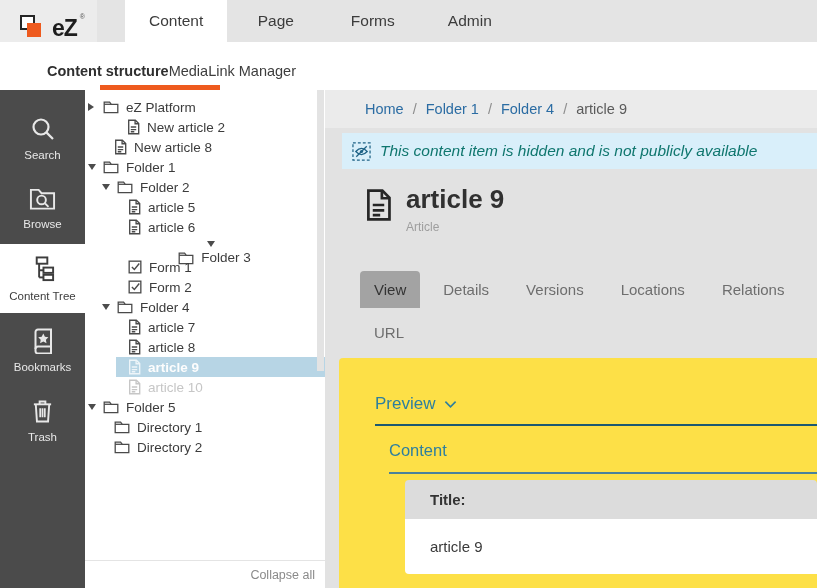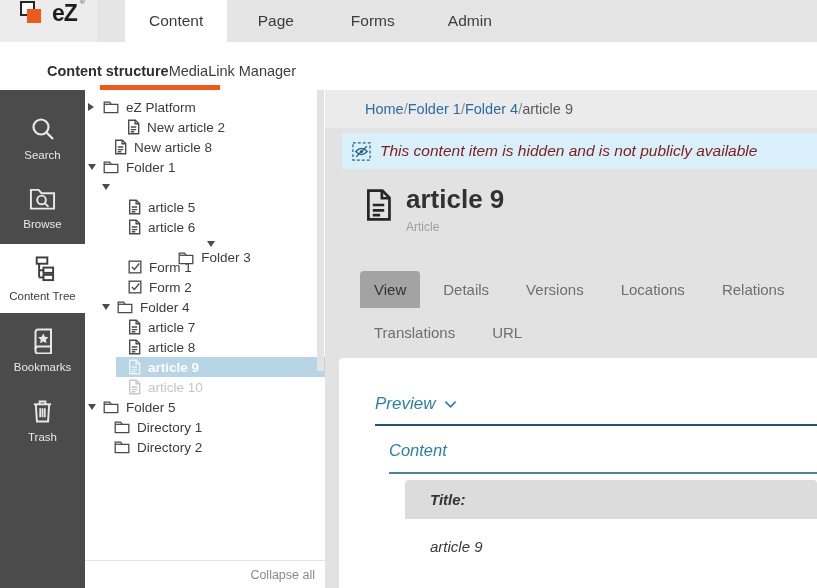--- a/index.html
+++ b/index.html
@@ -5,21 +5,21 @@
   * { margin:0; padding:0; box-sizing:border-box; }
   html,body { width:817px; height:588px; }
   body {
     font-family:"Liberation Sans","DejaVu Sans",sans-serif;
     position:relative; overflow:hidden; background:#fff; color:#333;
   }
   svg { display:block; }
 
   
   .topbar { position:absolute; left:0; top:0; width:817px; height:42px; background:#e4e4e4; display:flex; }
-  .logo-box { width:97px; height:42px; background:#ececec; display:flex; align-items:flex-start; justify-content:center; gap:5px; }
+  .logo-box { width:97px; height:42px; background:#ececec; display:flex; align-items:flex-end; justify-content:center; gap:5px; }
   .logo-mark { position:relative; width:27px; height:28px; }
   .logo-sq-white { position:absolute; left:0; top:1px; width:15px; height:15px; background:#fff; border:2.5px solid #262626; }
   .logo-sq-orange { position:absolute; left:7px; top:9px; width:14px; height:14px; background:#ee5a1e; }
   .logo-text { font-size:23px; font-weight:bold; color:#1d1d1d; letter-spacing:-1px; position:relative; }
   .logo-reg { font-size:7px; position:absolute; top:-2px; right:-7px; font-weight:normal; color:#555; }
   .top-tabs { display:flex; margin-left:28px; }
   .top-tab { min-width:97px; padding:0 24px; display:flex; align-items:center; justify-content:center; font-size:15.5px; color:#3c3c3c; cursor:pointer; }
   .top-tab.active { background:#fff; }
 
   
@@ -46,38 +46,38 @@
   .tree-icon { color:#4a4a4a; display:flex; align-items:center; }
   .tree-main.selected { background:#b7d5e5; color:#fdfdfd; font-weight:bold; }
   .tree-main.selected .tree-icon { color:#eef5f9; }
   .tree-main.hidden-item { color:#c6c6c6; }
   .tree-main.hidden-item .tree-icon { color:#c6c6c6; }
   .tree-scrollbar { position:absolute; right:1px; top:0; width:7px; height:281px; background:#e3e3e3; cursor:pointer; }
   .tree-footer { position:absolute; left:0; right:0; bottom:0; height:28px; border-top:1px solid #e4e4e4; background:#fff; text-align:right; padding:7px 10px 0 0; font-size:12.5px; color:#8a8a8a; cursor:pointer; }
 
   
   .main { position:absolute; left:325px; top:90px; width:492px; height:498px; background:#e2e2e2; }
-  .breadcrumb-bar { position:absolute; left:0; top:0; right:0; height:38px; background:#ebebeb; display:flex; align-items:center; padding-left:40px; font-size:14.5px; }
+  .breadcrumb-bar { position:absolute; left:0; top:0; right:0; height:38px; background:#ebebeb; display:flex; align-items:center; padding-left:40px; font-size:14.5px; gap:9px; }
   .crumb-link { color:#2b6ca3; text-decoration:none; cursor:pointer; }
   .crumb-sep { color:#8d8d8d; }
   .crumb-current { color:#5a5a5a; }
 
-  .alert { position:absolute; left:17px; right:0; top:43px; height:36px; background:#d9effa; color:#7f1d1d; display:flex; align-items:center; gap:9px; padding-left:10px; font-size:15.5px; font-style:italic; }
+  .alert { position:absolute; left:17px; right:0; top:43px; height:36px; background:#d9effa; color:#0f766e; display:flex; align-items:center; gap:9px; padding-left:10px; font-size:15.5px; font-style:italic; }
   .alert-icon { color:#1f6386; flex:0 0 auto; }
 
   .title-block { position:absolute; left:40px; top:95px; display:flex; gap:14px; }
   .title-icon { color:#262626; padding-top:3px; }
   .page-title { font-size:26px; font-weight:bold; color:#313131; line-height:1.1; }
   .page-subtitle { font-size:12px; color:#9e9e9e; margin-top:6px; }
 
   .tabs-wrap { position:absolute; left:35px; top:181px; width:470px; display:flex; flex-wrap:wrap; column-gap:9px; row-gap:6px; }
   .content-tab { padding:10px 14px; font-size:15px; color:#6e6e6e; border-radius:4px 4px 0 0; cursor:pointer; white-space:nowrap; }
   .content-tab.active { background:#a3a3a3; color:#333; }
 
-  .white-panel { position:absolute; left:14px; right:0; top:268px; bottom:0; background:#ffffff; border-top-left-radius:4px;font-style:italic; }
+  .white-panel { position:absolute; left:14px; right:0; top:268px; bottom:0; background:#fde047; border-top-left-radius:4px; }
   .preview-head { margin:36px 0 0 36px; display:flex; align-items:center; gap:9px; font-size:17px; color:#2e7f9e; cursor:pointer; width:max-content; }
   .preview-rule { margin:10px 0 0 36px; height:2px; background:#1c5971; }
   .content-head { margin:15px 0 0 50px; font-size:16.5px; color:#2e7f9e; }
   .content-rule { margin:12px 0 0 50px; height:2px; background:#4a819b; }
   .field-table { margin:6px 0 0 66px; }
   .field-head { height:39px; background:#dcdcdc; border-radius:4px 4px 0 0; display:flex; align-items:center; padding-left:25px; font-size:15px; font-weight:bold; color:#333; }
   .field-value { height:55px; background:#fff; border-radius:0 0 0 4px; display:flex; align-items:center; padding-left:25px; font-size:15px; color:#3a3a3a; }
 </style>
 </head>
 <body>
@@ -214,20 +214,29 @@
               <path d="M1.5 5.1 H10.3" fill="none" stroke="currentColor" stroke-width="1.6"></path>
             </svg>
           </span>
           <span>Folder 1</span>
         </span>
       </div>
       <div class="tree-row" style="padding-left: 17px;">
         <span class="exp open">
           <i></i>
         </span>
+        <span class="tree-main">
+          <span class="tree-icon">
+            <svg viewBox="0 0 20 17" width="16" height="14">
+              <path d="M1.5 15.5 V2.5 h6.8 l2 2.6 h8.2 V15.5 Z" fill="none" stroke="currentColor" stroke-width="1.6"></path>
+              <path d="M1.5 5.1 H10.3" fill="none" stroke="currentColor" stroke-width="1.6"></path>
+            </svg>
+          </span>
+          <span>Folder 2</span>
+        </span>
       </div>
       <div class="tree-row" style="padding-left: 31px;">
         <span class="tree-main leaf">
           <span class="tree-icon">
             <svg viewBox="0 0 16 20" width="13" height="16">
               <path d="M2 1.5 h8.3 l4.2 4.2 V18.5 H2 Z" fill="none" stroke="currentColor" stroke-width="1.7"></path>
               <path d="M10 1.5 V6 h4.5" fill="none" stroke="currentColor" stroke-width="1.7"></path>
               <path d="M4.6 10 h6.8 M4.6 13.2 h6.8 M4.6 16 h4.4" fill="none" stroke="currentColor" stroke-width="1.7"></path>
             </svg>
           </span>
@@ -421,21 +430,20 @@
       <div class="page-subtitle">Article</div>
     </span>
   </div>
 
   <div class="tabs-wrap" id="content-tabs">
       <div class="content-tab active">View</div>
       <div class="content-tab">Details</div>
       <div class="content-tab">Versions</div>
       <div class="content-tab">Locations</div>
       <div class="content-tab">Relations</div>
-      <div class="content-tab">Translations</div>
       <div class="content-tab">URL</div>
     </div>
 
   <div class="white-panel">
     <div class="preview-head">
       <span>Preview</span>
       <span>
         <svg viewBox="0 0 14 9" width="13" height="9">
             <path d="M1.5 1.5 L7 7 L12.5 1.5" fill="none" stroke="currentColor" stroke-width="1.8"></path>
           </svg>

